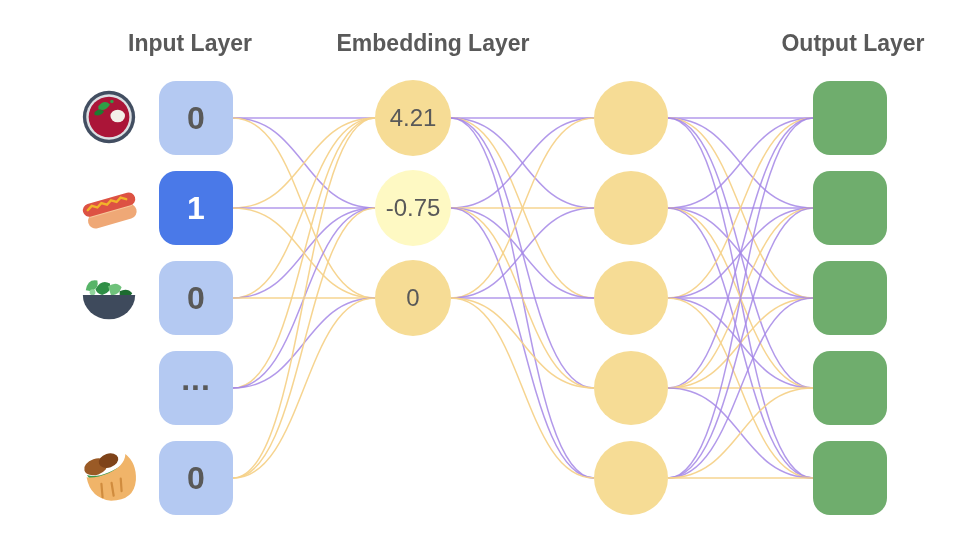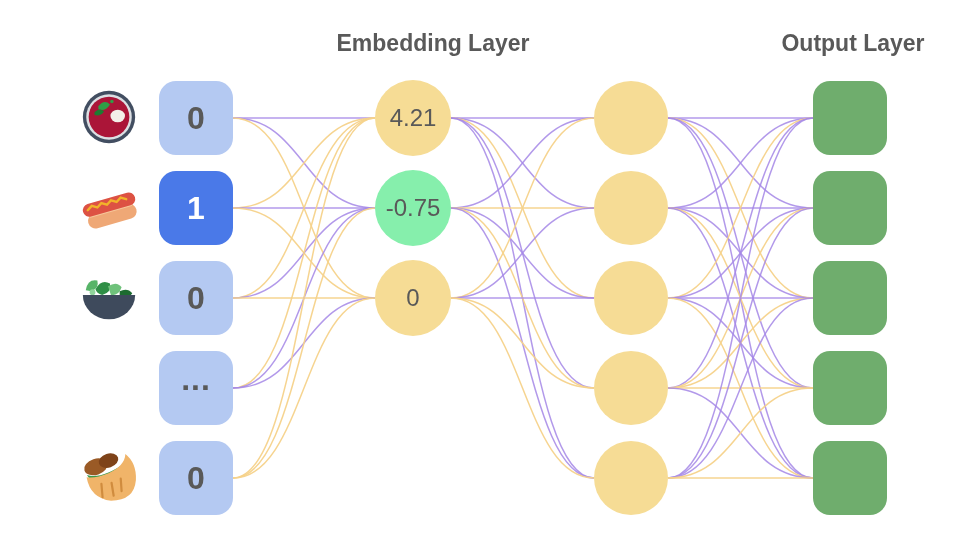--- a/index.html
+++ b/index.html
@@ -73,20 +73,21 @@
       <path d="M668 388 C740.5 388 740.5 208 813 208" fill="none" stroke="#f5d28a" stroke-width="1.5" opacity="0.95"></path>
       <path d="M668 388 C740.5 388 740.5 298 813 298" fill="none" stroke="#f5d28a" stroke-width="1.5" opacity="0.95"></path>
       <path d="M668 388 C740.5 388 740.5 388 813 388" fill="none" stroke="#f5d28a" stroke-width="1.5" opacity="0.95"></path>
       <path d="M668 388 C740.5 388 740.5 478 813 478" fill="none" stroke="#a487e6" stroke-width="1.5" opacity="0.85"></path>
       <path d="M668 478 C740.5 478 740.5 118 813 118" fill="none" stroke="#a487e6" stroke-width="1.5" opacity="0.85"></path>
       <path d="M668 478 C740.5 478 740.5 208 813 208" fill="none" stroke="#a487e6" stroke-width="1.5" opacity="0.85"></path>
       <path d="M668 478 C740.5 478 740.5 298 813 298" fill="none" stroke="#a487e6" stroke-width="1.5" opacity="0.85"></path>
       <path d="M668 478 C740.5 478 740.5 388 813 388" fill="none" stroke="#f5d28a" stroke-width="1.5" opacity="0.95"></path>
       <path d="M668 478 C740.5 478 740.5 478 813 478" fill="none" stroke="#f5d28a" stroke-width="1.5" opacity="0.95"></path>
     </svg>
+  <div class="layer-title" style="left: 190px; color: rgb(89, 89, 89);">Input Layer</div>
   <div class="layer-title" style="left: 853px; color: rgb(89, 89, 89);">Output Layer</div>
   <div class="layer-title" style="left: 433px; color: rgb(89, 89, 89);">Embedding Layer</div>
   <div id="nodes">
       <div class="icon-box" style="left: 78px; top: 86px;">
         <svg viewBox="0 0 64 64" width="62" height="62">
       <circle cx="32" cy="32" r="27" fill="#424e61"></circle>
       <circle cx="32" cy="32" r="23.5" fill="#dcdfe3"></circle>
       <circle cx="32" cy="32" r="21" fill="#ab1538"></circle>
       <ellipse cx="41" cy="31" rx="7.5" ry="6.5" fill="#f3efe8"></ellipse>
       <path d="M21 21 Q27 13 33 19 Q28 27 21 24 Z" fill="#2f9e46"></path>
@@ -136,21 +137,21 @@
         <path d="M22 35 l-3 13 M32 37 l-2 13 M42 36 l-3 12" stroke="#d08c3e" stroke-width="2.2" fill="none" stroke-linecap="round"></path>
       </g>
         </svg>
       </div>
       <div class="node input-square" style="left: 159px; top: 441px; background: rgb(180, 201, 242);">
         <span style="color: rgb(89, 89, 89);">0</span>
       </div>
       <div class="node emb-circle" style="left: 375px; top: 80px; background: rgb(246, 220, 149);">
         <span>4.21</span>
       </div>
-      <div class="node emb-circle" style="left: 375px; top: 170px; background: #86efac;">
+      <div class="node emb-circle" style="left: 375px; top: 170px; background: #fef9c3;">
         <span>-0.75</span>
       </div>
       <div class="node emb-circle" style="left: 375px; top: 260px; background: rgb(246, 220, 149);">
         <span>0</span>
       </div>
       <div class="node hid-circle" style="left: 594px; top: 81px; background: rgb(246, 220, 149);"></div>
       <div class="node hid-circle" style="left: 594px; top: 171px; background: rgb(246, 220, 149);"></div>
       <div class="node hid-circle" style="left: 594px; top: 261px; background: rgb(246, 220, 149);"></div>
       <div class="node hid-circle" style="left: 594px; top: 351px; background: rgb(246, 220, 149);"></div>
       <div class="node hid-circle" style="left: 594px; top: 441px; background: rgb(246, 220, 149);"></div>

